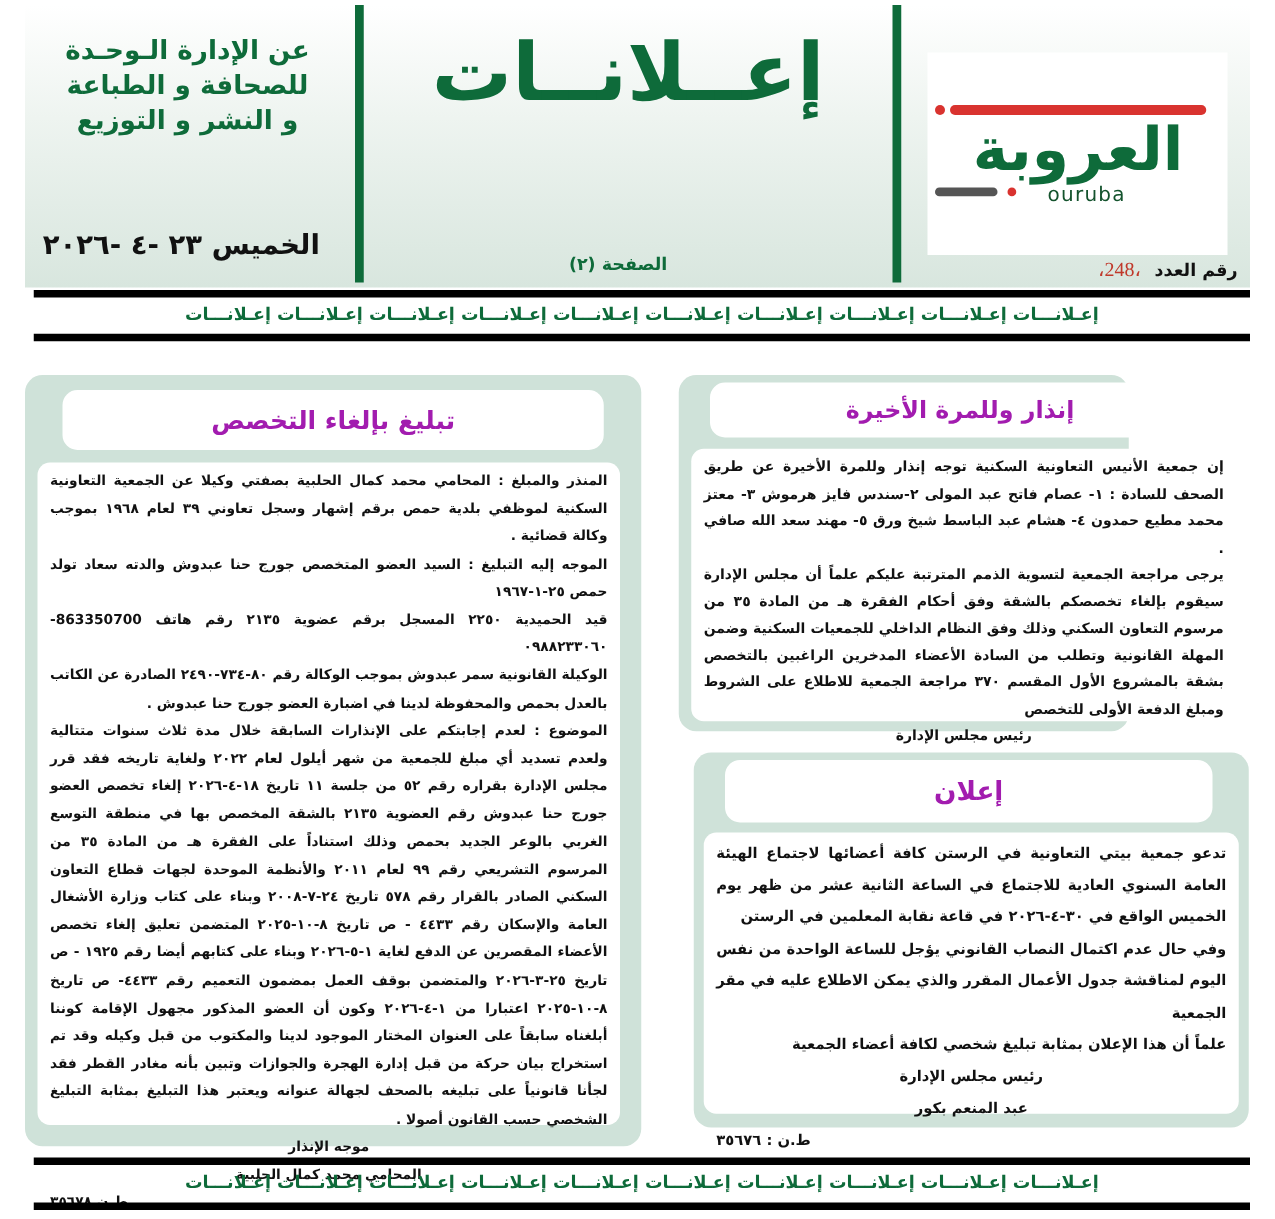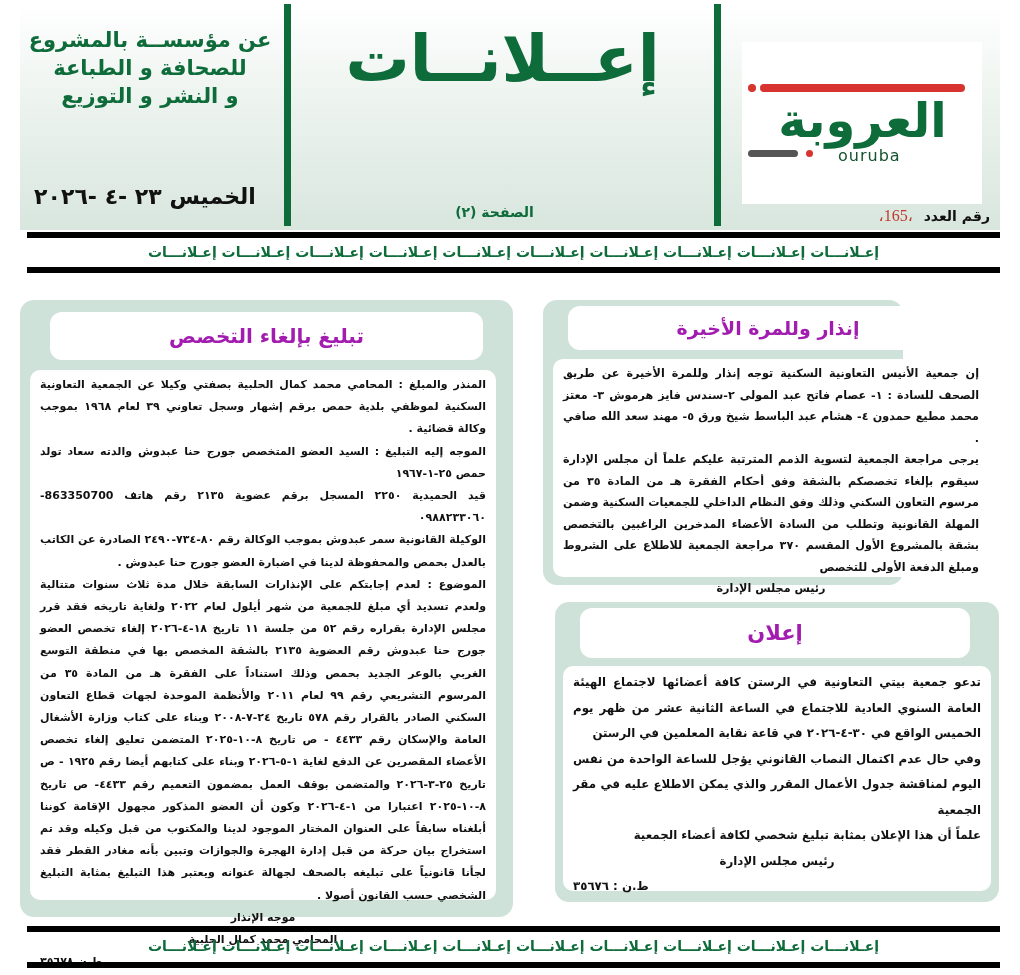--- a/index.html
+++ b/index.html
@@ -57,21 +57,21 @@
 
   #panel-revoke { left: 20px; top: 300px; width: 493px; height: 617px; }
   #panel-revoke .panel-title { left: 30px; top: 12px; width: 433px; height: 48px; font-size: 20px; line-height: 48px; }
   #panel-revoke .panel-body { left: 10px; top: 70px; width: 466px; height: 530px; font-size: 11px; line-height: 22.2px; }
 </style>
 </head>
 <body>
 
 <div class="masthead">
   <div class="pub-block">
-    <div>عن مؤسســة بالمشروع</div>
+    <div>عن الإدارة الـوحـدة</div>
     <div>للصحافة     و     الطباعة</div>
     <div>و النشر و التوزيع</div>
   </div>
   <div class="date-line">الخميس ٢٣ -٤ -٢٠٢٦</div>
 
   <div class="vbar left"></div>
 
   <div class="center-block">
     <div class="main-title">إعــلانــات</div>
     <div class="page-label">الصفحة (٢)</div>
@@ -82,21 +82,21 @@
   <div class="logo-box">
     <div class="logo-reddot1"></div>
     <div class="logo-redbar"></div>
     <div class="logo-text">العروبة</div>
     <div class="logo-greybar"></div>
     <div class="logo-reddot2"></div>
     <div class="logo-latin">ouruba</div>
   </div>
   <div class="issue-line">
     <span>رقم العدد</span>
-    <span class="issue-num">،165،</span>
+    <span class="issue-num">،248،</span>
   </div>
 </div>
 
 <div class="rule" style="top:232px;"></div>
 <div class="ribbon" style="top:240px;">إعـلانـــات إعـلانـــات إعـلانـــات إعـلانـــات إعـلانـــات إعـلانـــات إعـلانـــات إعـلانـــات إعـلانـــات إعـلانـــات</div>
 <div class="rule" style="top:267px;"></div>
 
 <div class="panel" id="panel-warning">
   <div class="panel-title">إنذار وللمرة الأخيرة</div>
   <div class="panel-body">
@@ -108,20 +108,21 @@
   </div>
 </div>
 
 <div class="panel" id="panel-announce">
   <div class="panel-title">إعلان</div>
   <div class="panel-body">
     <p>تدعو جمعية بيتي التعاونية في الرستن كافة أعضائها لاجتماع الهيئة العامة السنوي العادية للاجتماع في الساعة الثانية عشر من ظهر يوم الخميس الواقع في ٣٠-٤-٢٠٢٦ في قاعة نقابة المعلمين في الرستن</p>
     <p>وفي حال عدم اكتمال النصاب القانوني يؤجل للساعة الواحدة من نفس اليوم لمناقشة جدول الأعمال المقرر والذي يمكن الاطلاع عليه في مقر الجمعية</p>
     <p>علماً أن هذا الإعلان بمثابة تبليغ شخصي لكافة أعضاء الجمعية</p>
     <p class="center-line">رئيس مجلس الإدارة</p>
+    <p class="center-line">عبد المنعم بكور</p>
     <p class="ref-line">ط.ن : ٣٥٦٧٦</p>
   </div>
 </div>
 
 <div class="panel" id="panel-revoke">
   <div class="panel-title">تبليغ بإلغاء التخصص</div>
   <div class="panel-body">
     <p>المنذر والمبلغ : المحامي محمد كمال الحلبية بصفتي وكيلا عن الجمعية التعاونية السكنية لموظفي بلدية حمص برقم إشهار وسجل تعاوني ٣٩ لعام ١٩٦٨ بموجب وكالة قضائية .</p>
     <p>الموجه إليه التبليغ : السيد العضو المتخصص جورج حنا عبدوش والدته سعاد تولد حمص ٢٥-١-١٩٦٧</p>
     <p>قيد الحميدية ٢٢٥٠ المسجل برقم عضوية ٢١٣٥ رقم هاتف 863350700- ٠٩٨٨٢٣٣٠٦٠</p>

